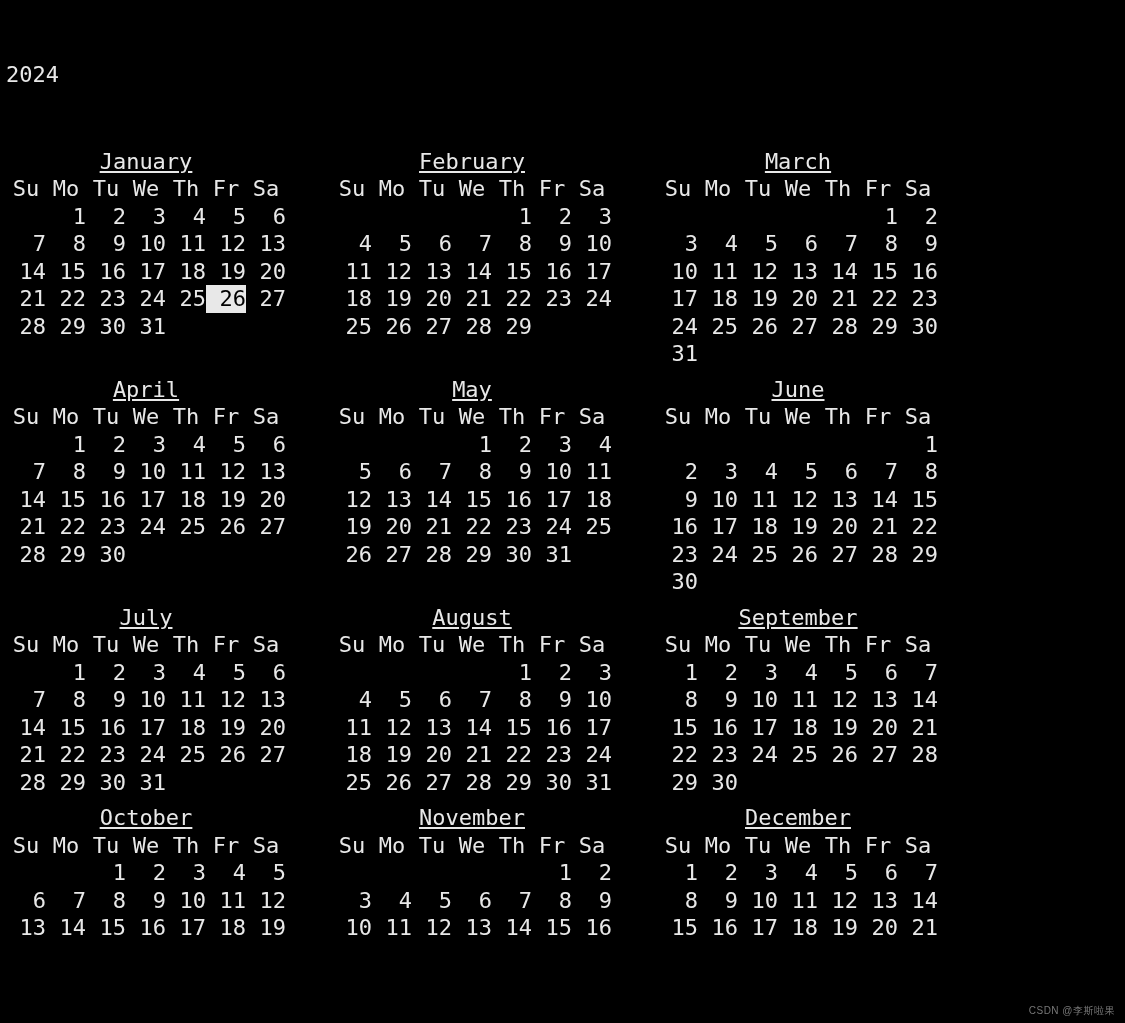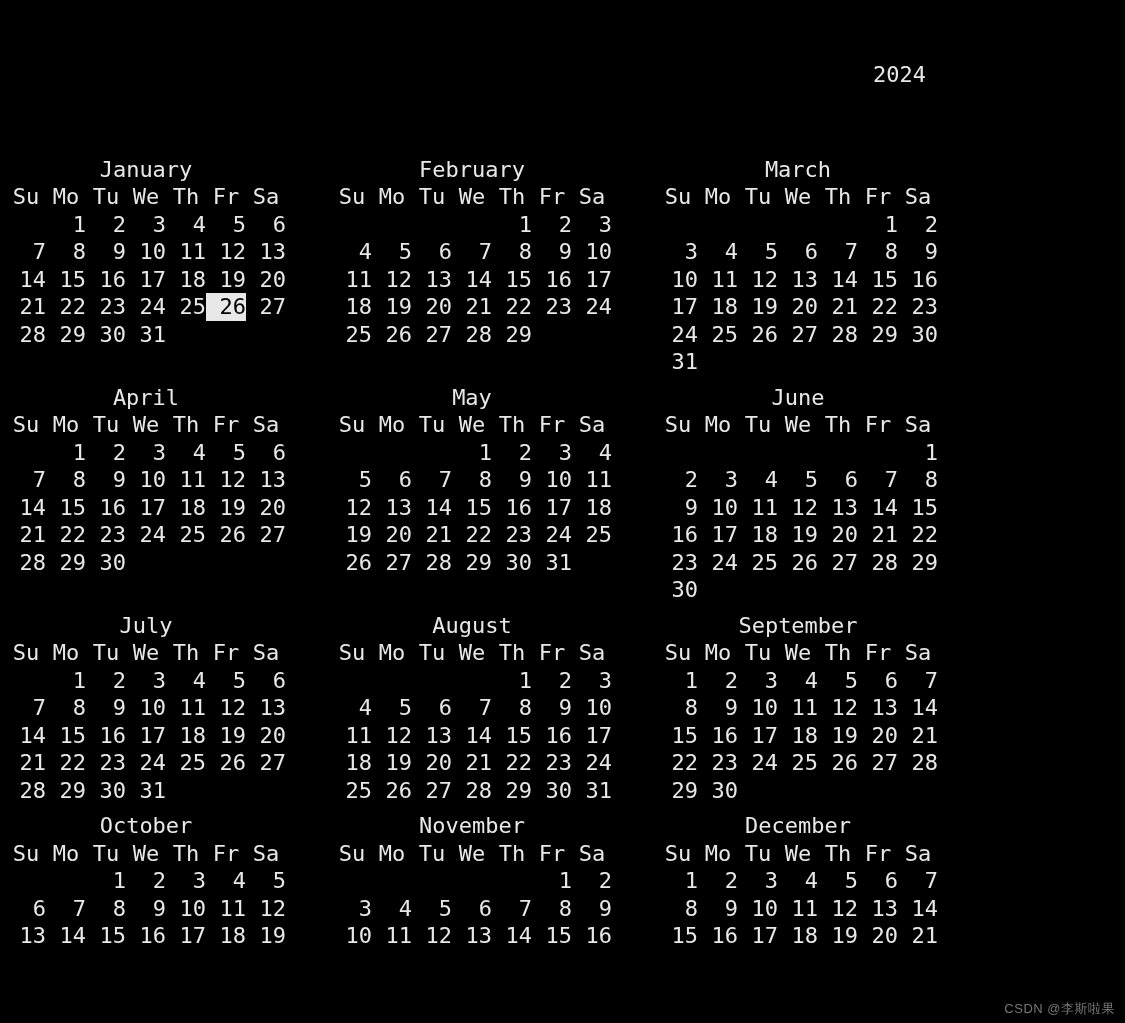--- a/index.html
+++ b/index.html
@@ -11,22 +11,22 @@
     line-height:1.25;
     width:1125px;
     height:1023px;
     overflow:hidden;
   }
   .term{
     padding:6px 6px 0 6px;
     white-space:pre;
   }
   .prompt-line{white-space:pre;}
-  .year-line{text-align:right;width:920px;}
-  .cal-rows{margin-top:12px;}
+  .year-line{text-align:left;width:920px;}
+  .cal-rows{margin-top:4px;text-decoration:underline;}
   .cal-row{
     display:flex;
     gap:46px;
     margin-bottom:8px;
   }
   .month{
     display:inline-block;
   }
   .month-title{
     text-align:center;
@@ -48,21 +48,21 @@
   }
   .dow .day{text-align:center;}
   .hl{
     background:#e8e8e8;
     color:#000;
   }
   .watermark{
     position:absolute;
     right:10px;
     bottom:6px;
-    font-size:13px;
+    font-size:10px;
     color:#777;
     font-family:sans-serif;
     letter-spacing:0.5px;
   }
 </style>
 </head>
 <body>
 
 <div class="term">
   <div class="year-line">2024</div>

